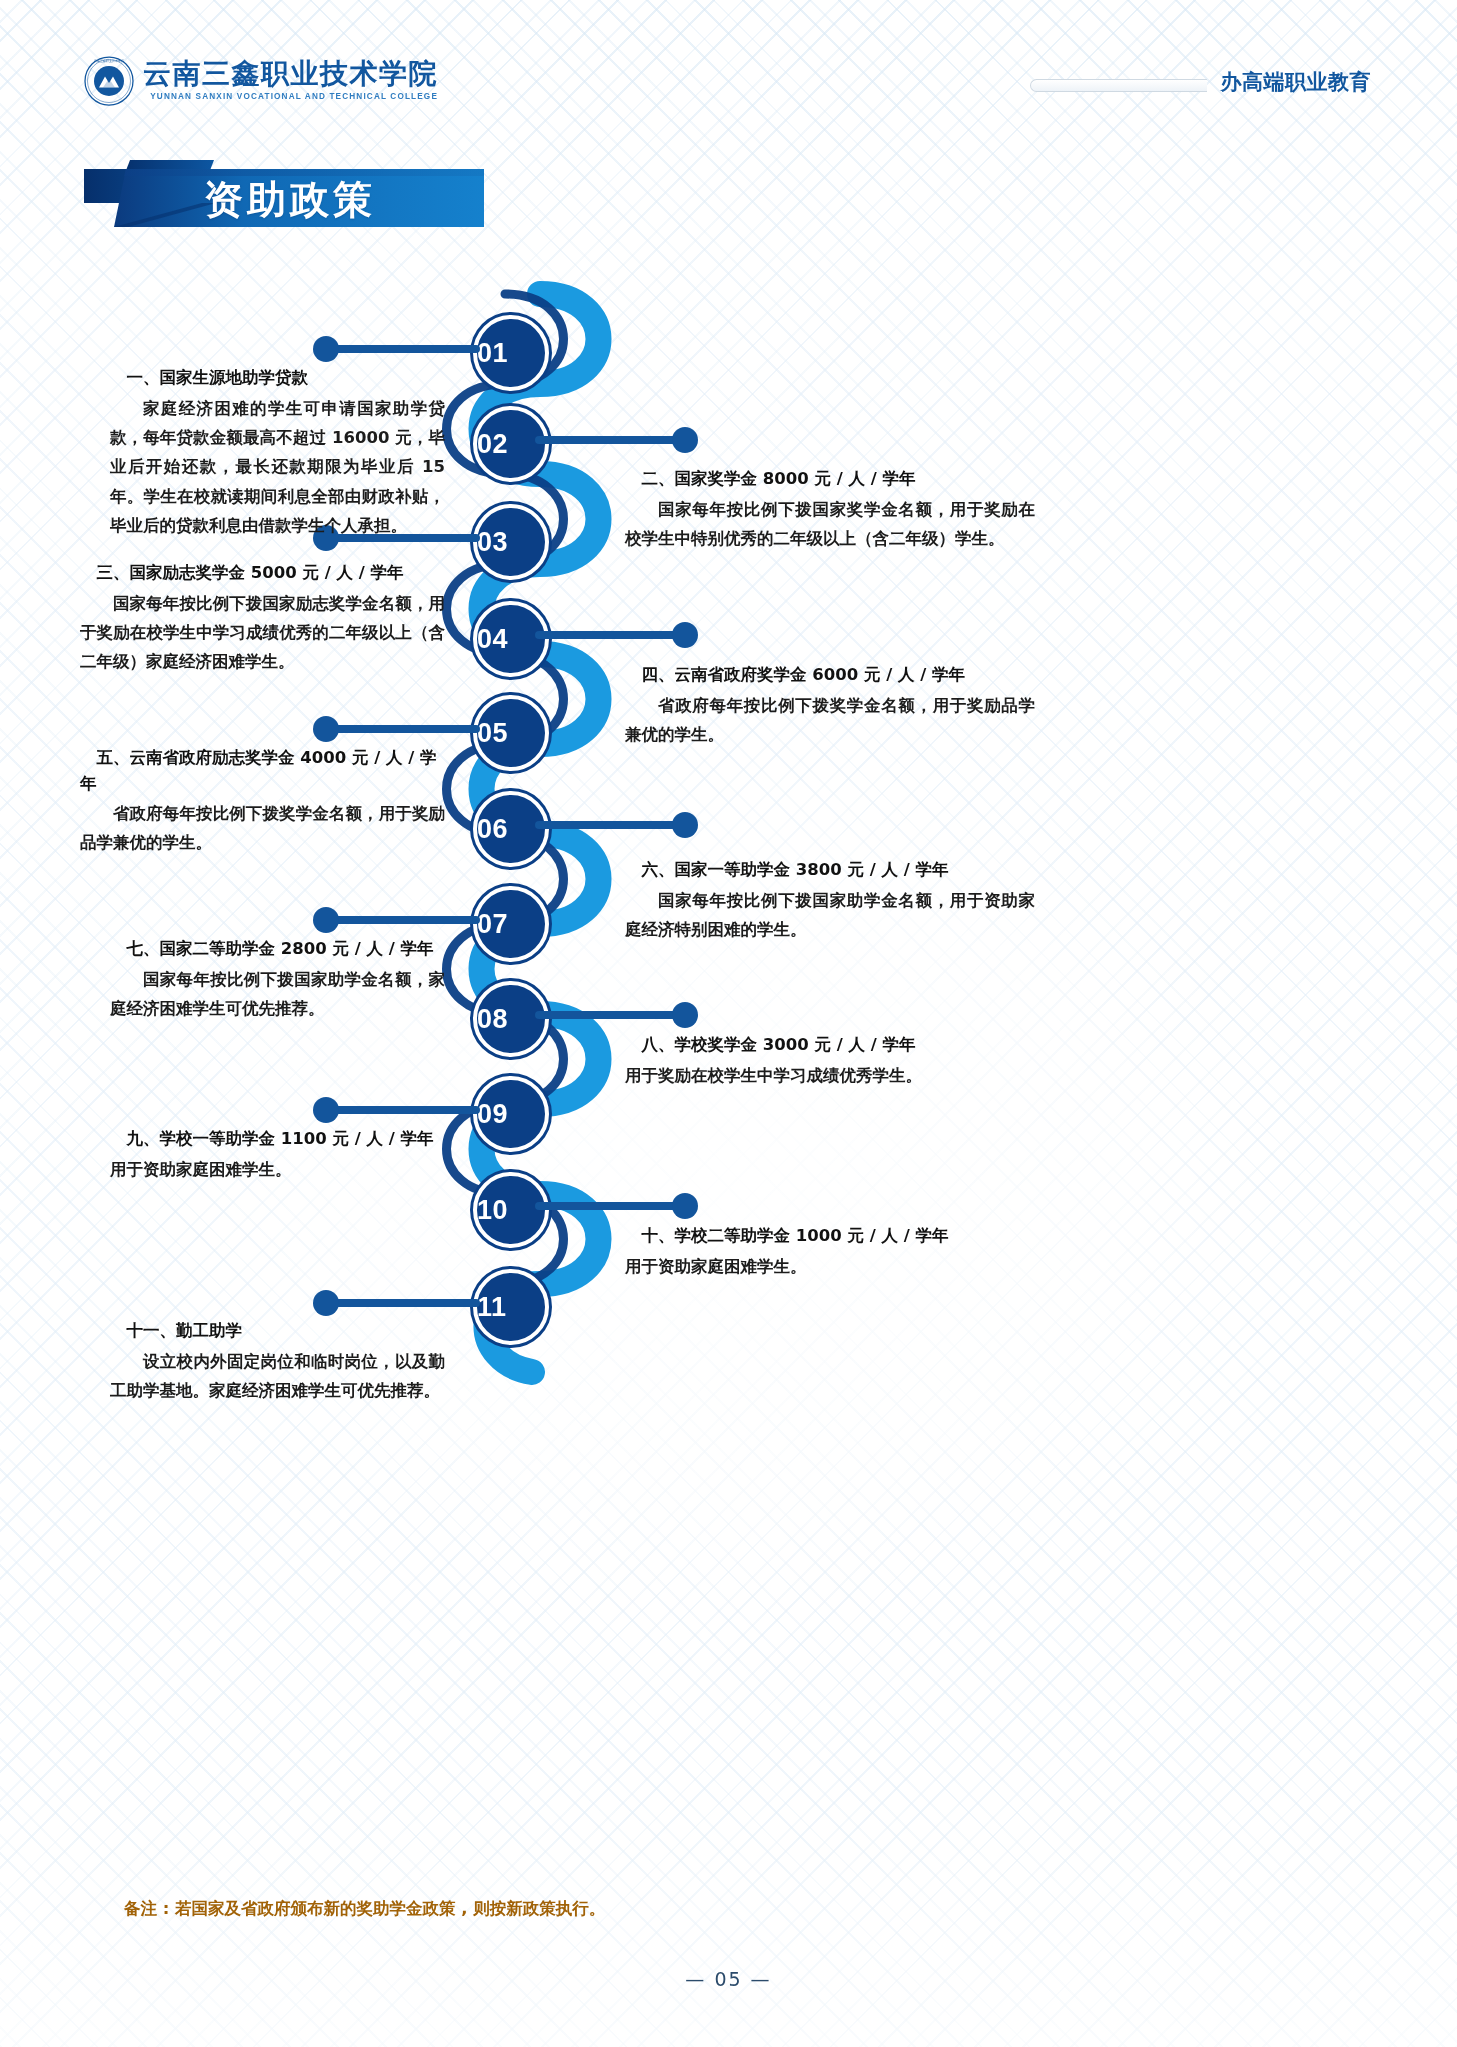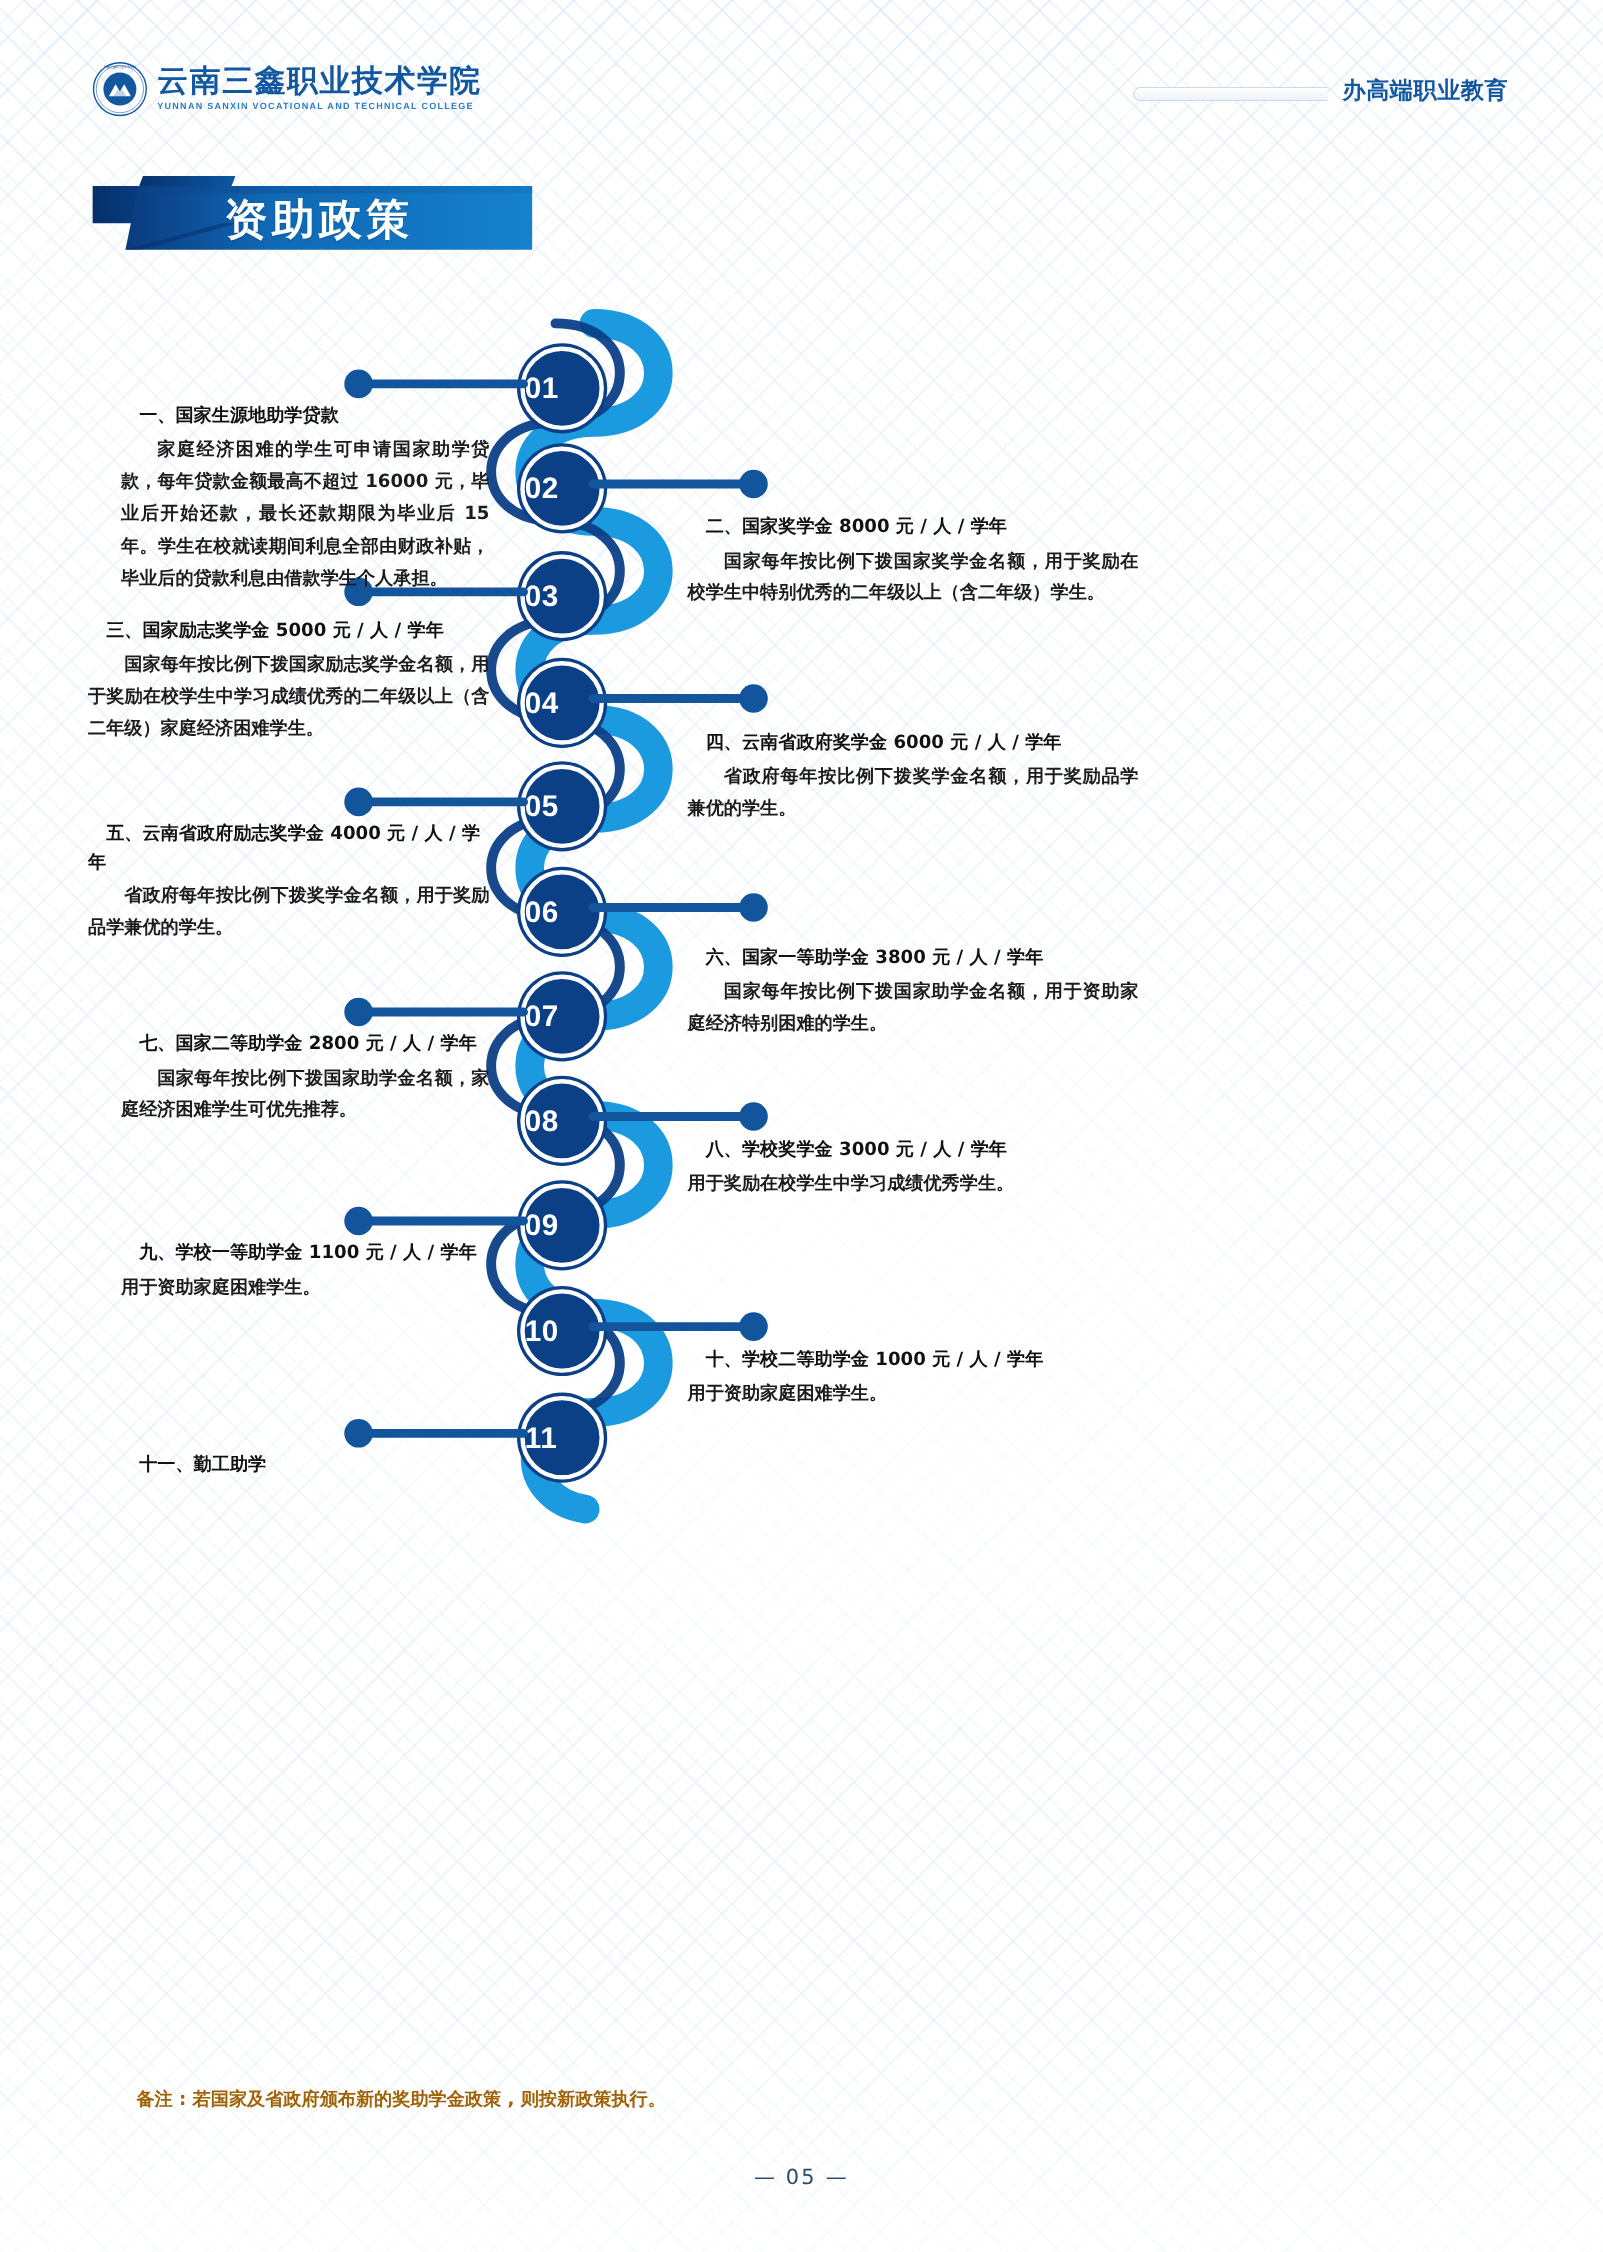--- a/index.html
+++ b/index.html
@@ -25,21 +25,21 @@
   
   #page::after{
     content:"";position:absolute;inset:0;
     background:
       radial-gradient(ellipse 700px 560px at 50% 58%, rgba(255,255,255,.90) 0%, rgba(255,255,255,.55) 55%, rgba(255,255,255,0) 78%),
       linear-gradient(to bottom, rgba(255,255,255,0) 0%, rgba(255,255,255,.35) 12%, rgba(255,255,255,.30) 88%, rgba(255,255,255,.75) 100%);
     pointer-events:none;
   }
 
   
-  .header{position:absolute;left:0;top:56px;width:100%;height:64px;}
+  .header{position:absolute;left:0;top:56px;width:100%;height:64px;text-align:right;}
   .logo-wrap{position:absolute;left:84px;top:0;display:flex;align-items:center;gap:9px;}
   .logo-seal{width:50px;height:50px;flex:0 0 auto;}
   .logo-text{display:flex;flex-direction:column;justify-content:center;line-height:1;}
   .logo-cn{
     font-size:28px;font-weight:700;letter-spacing:1.5px;color:#12579f;
     font-family:"DejaVu Sans","Liberation Sans",sans-serif;
   }
   .logo-en{
     font-size:8.2px;font-weight:700;letter-spacing:1.15px;color:#2f7cc0;margin-top:5px;
   }
@@ -321,16 +321,17 @@
   <p class="b">用于资助家庭困难学生。</p>
 </div>
 
 <div class="item right" style="left:625px;top:1223px;width:410px">
   <p class="t">十、学校二等助学金 1000 元 / 人 / 学年</p>
   <p class="b">用于资助家庭困难学生。</p>
 </div>
 
 <div class="item left" style="left:110px;top:1318px;width:335px">
   <p class="t">十一、勤工助学</p>
+  <p class="b indent">设立校内外固定岗位和临时岗位，以及勤工助学基地。家庭经济困难学生可优先推荐。</p>
 </div>
 
 <div class="note">备注 : 若国家及省政府颁布新的奖助学金政策 , 则按新政策执行。</div>
 <div class="pagenum">— 05 —</div>
 
 </body></html>

